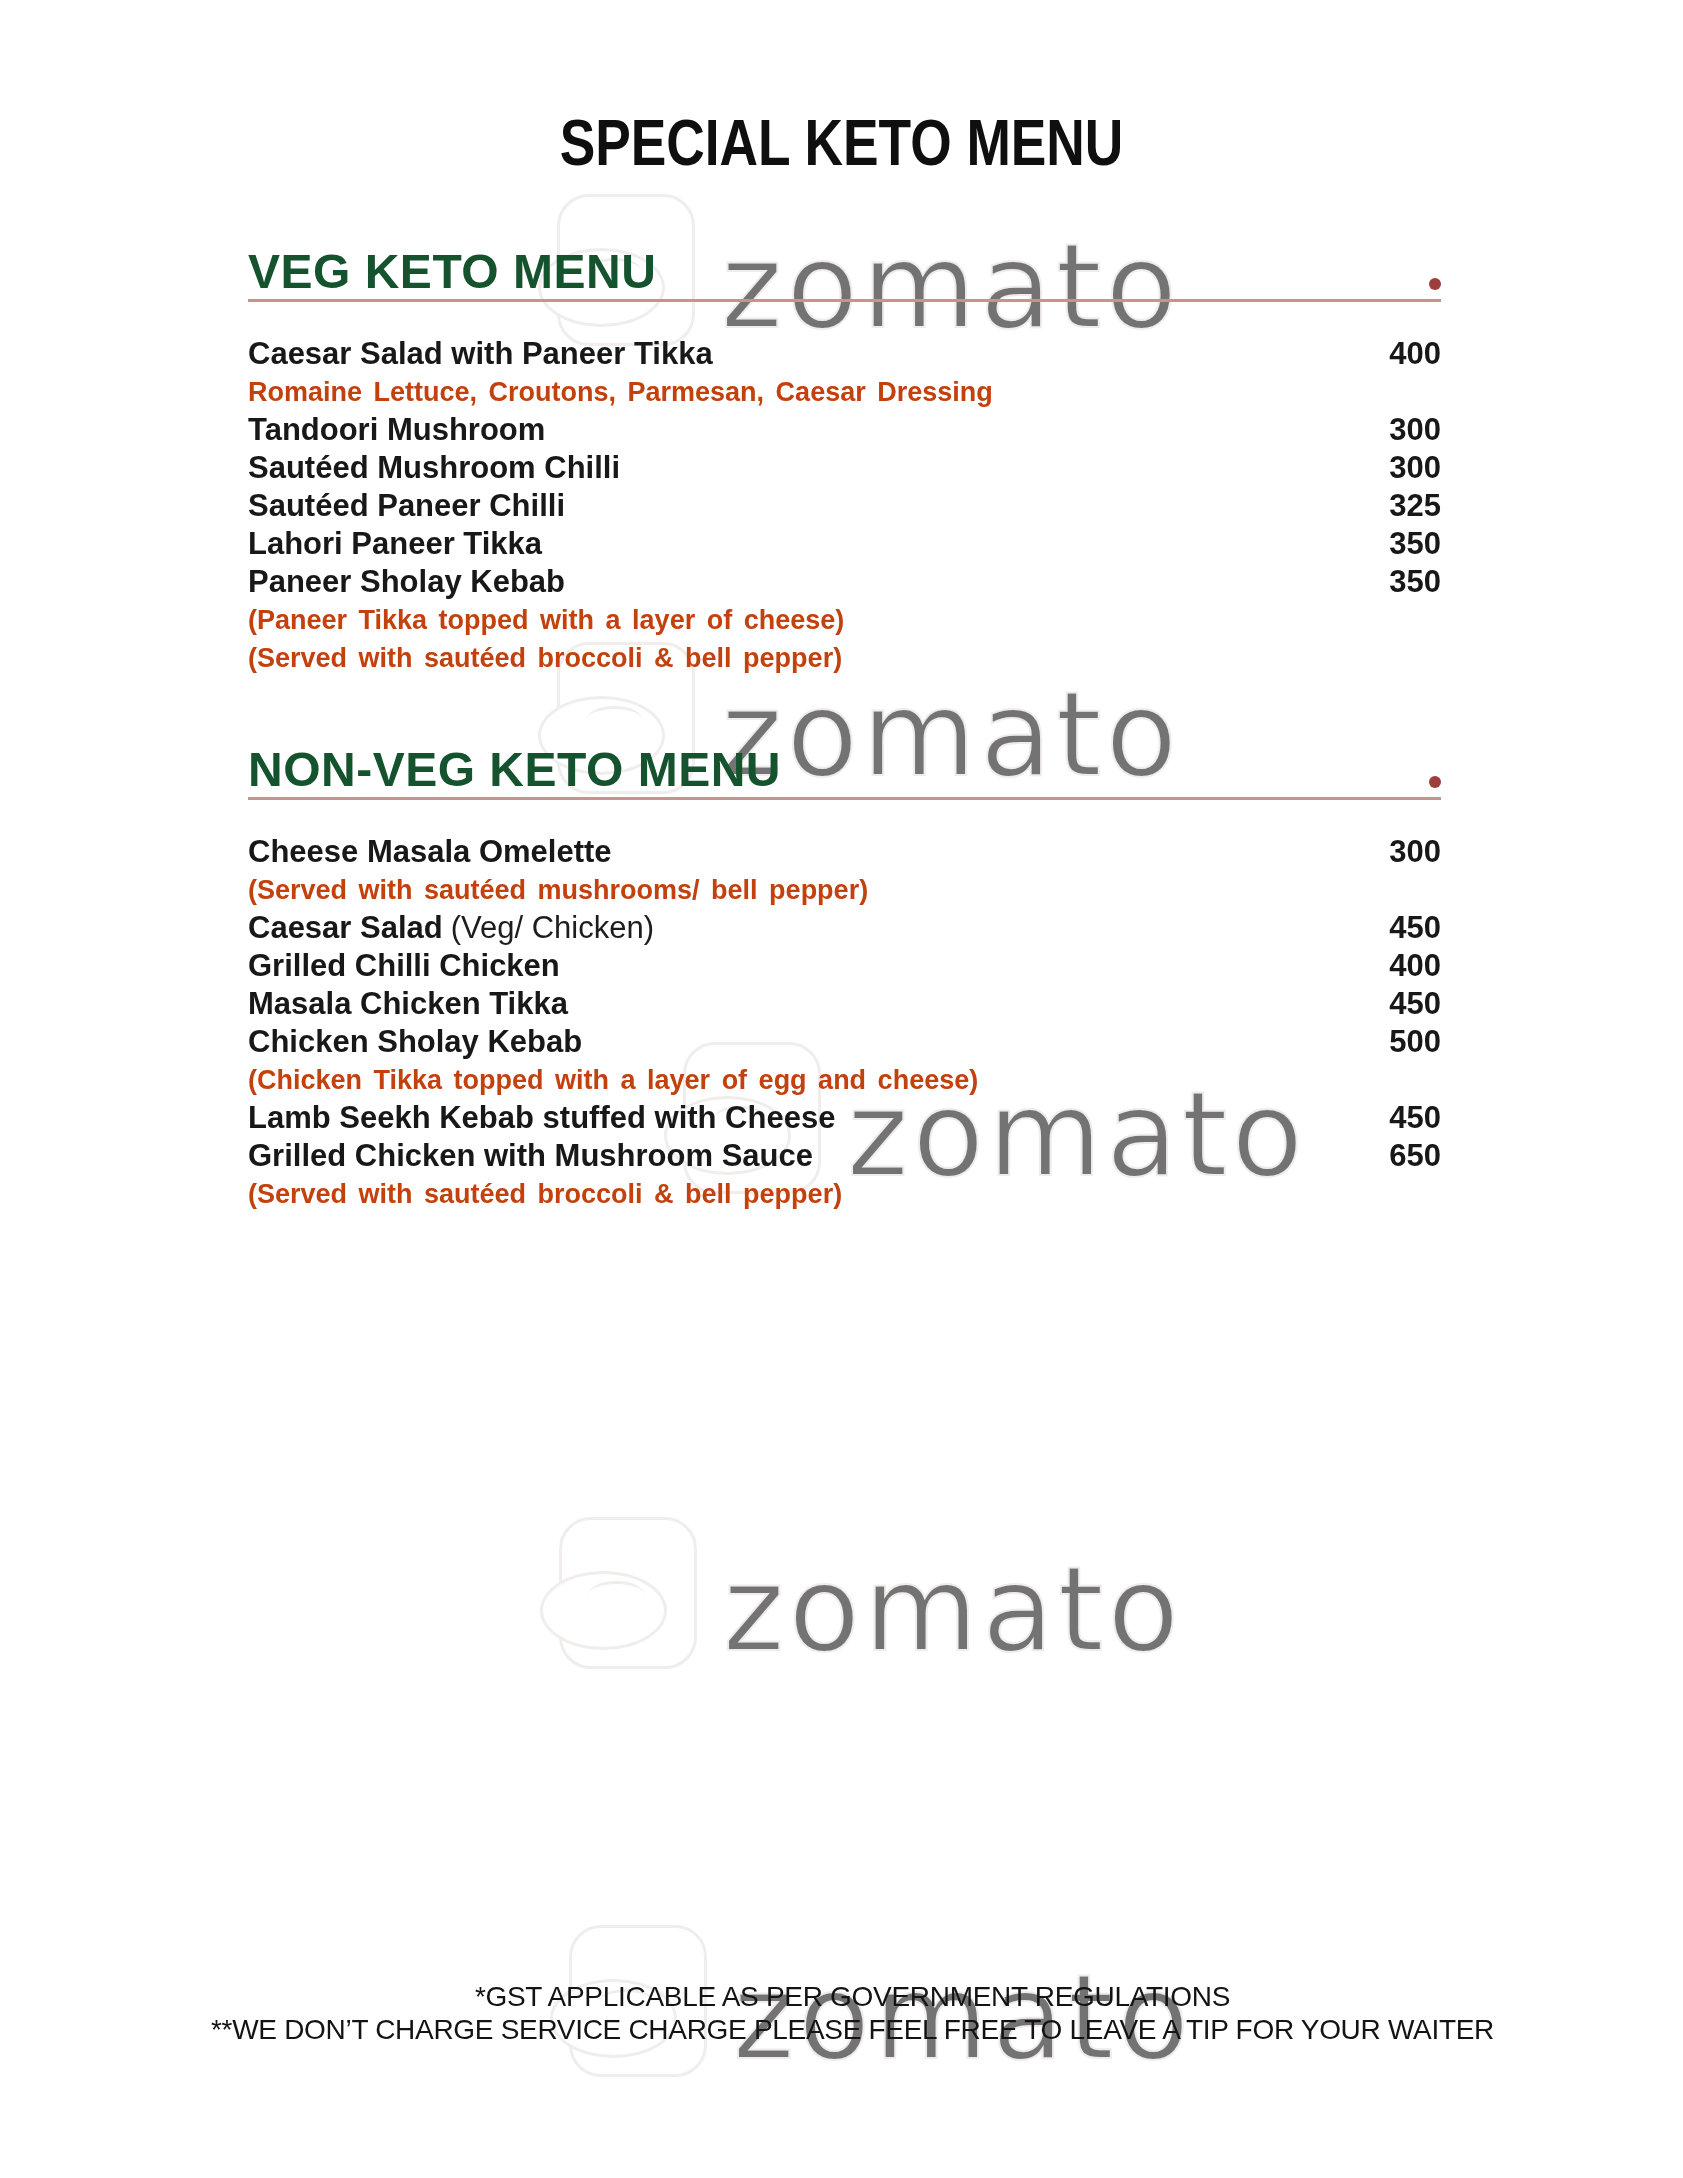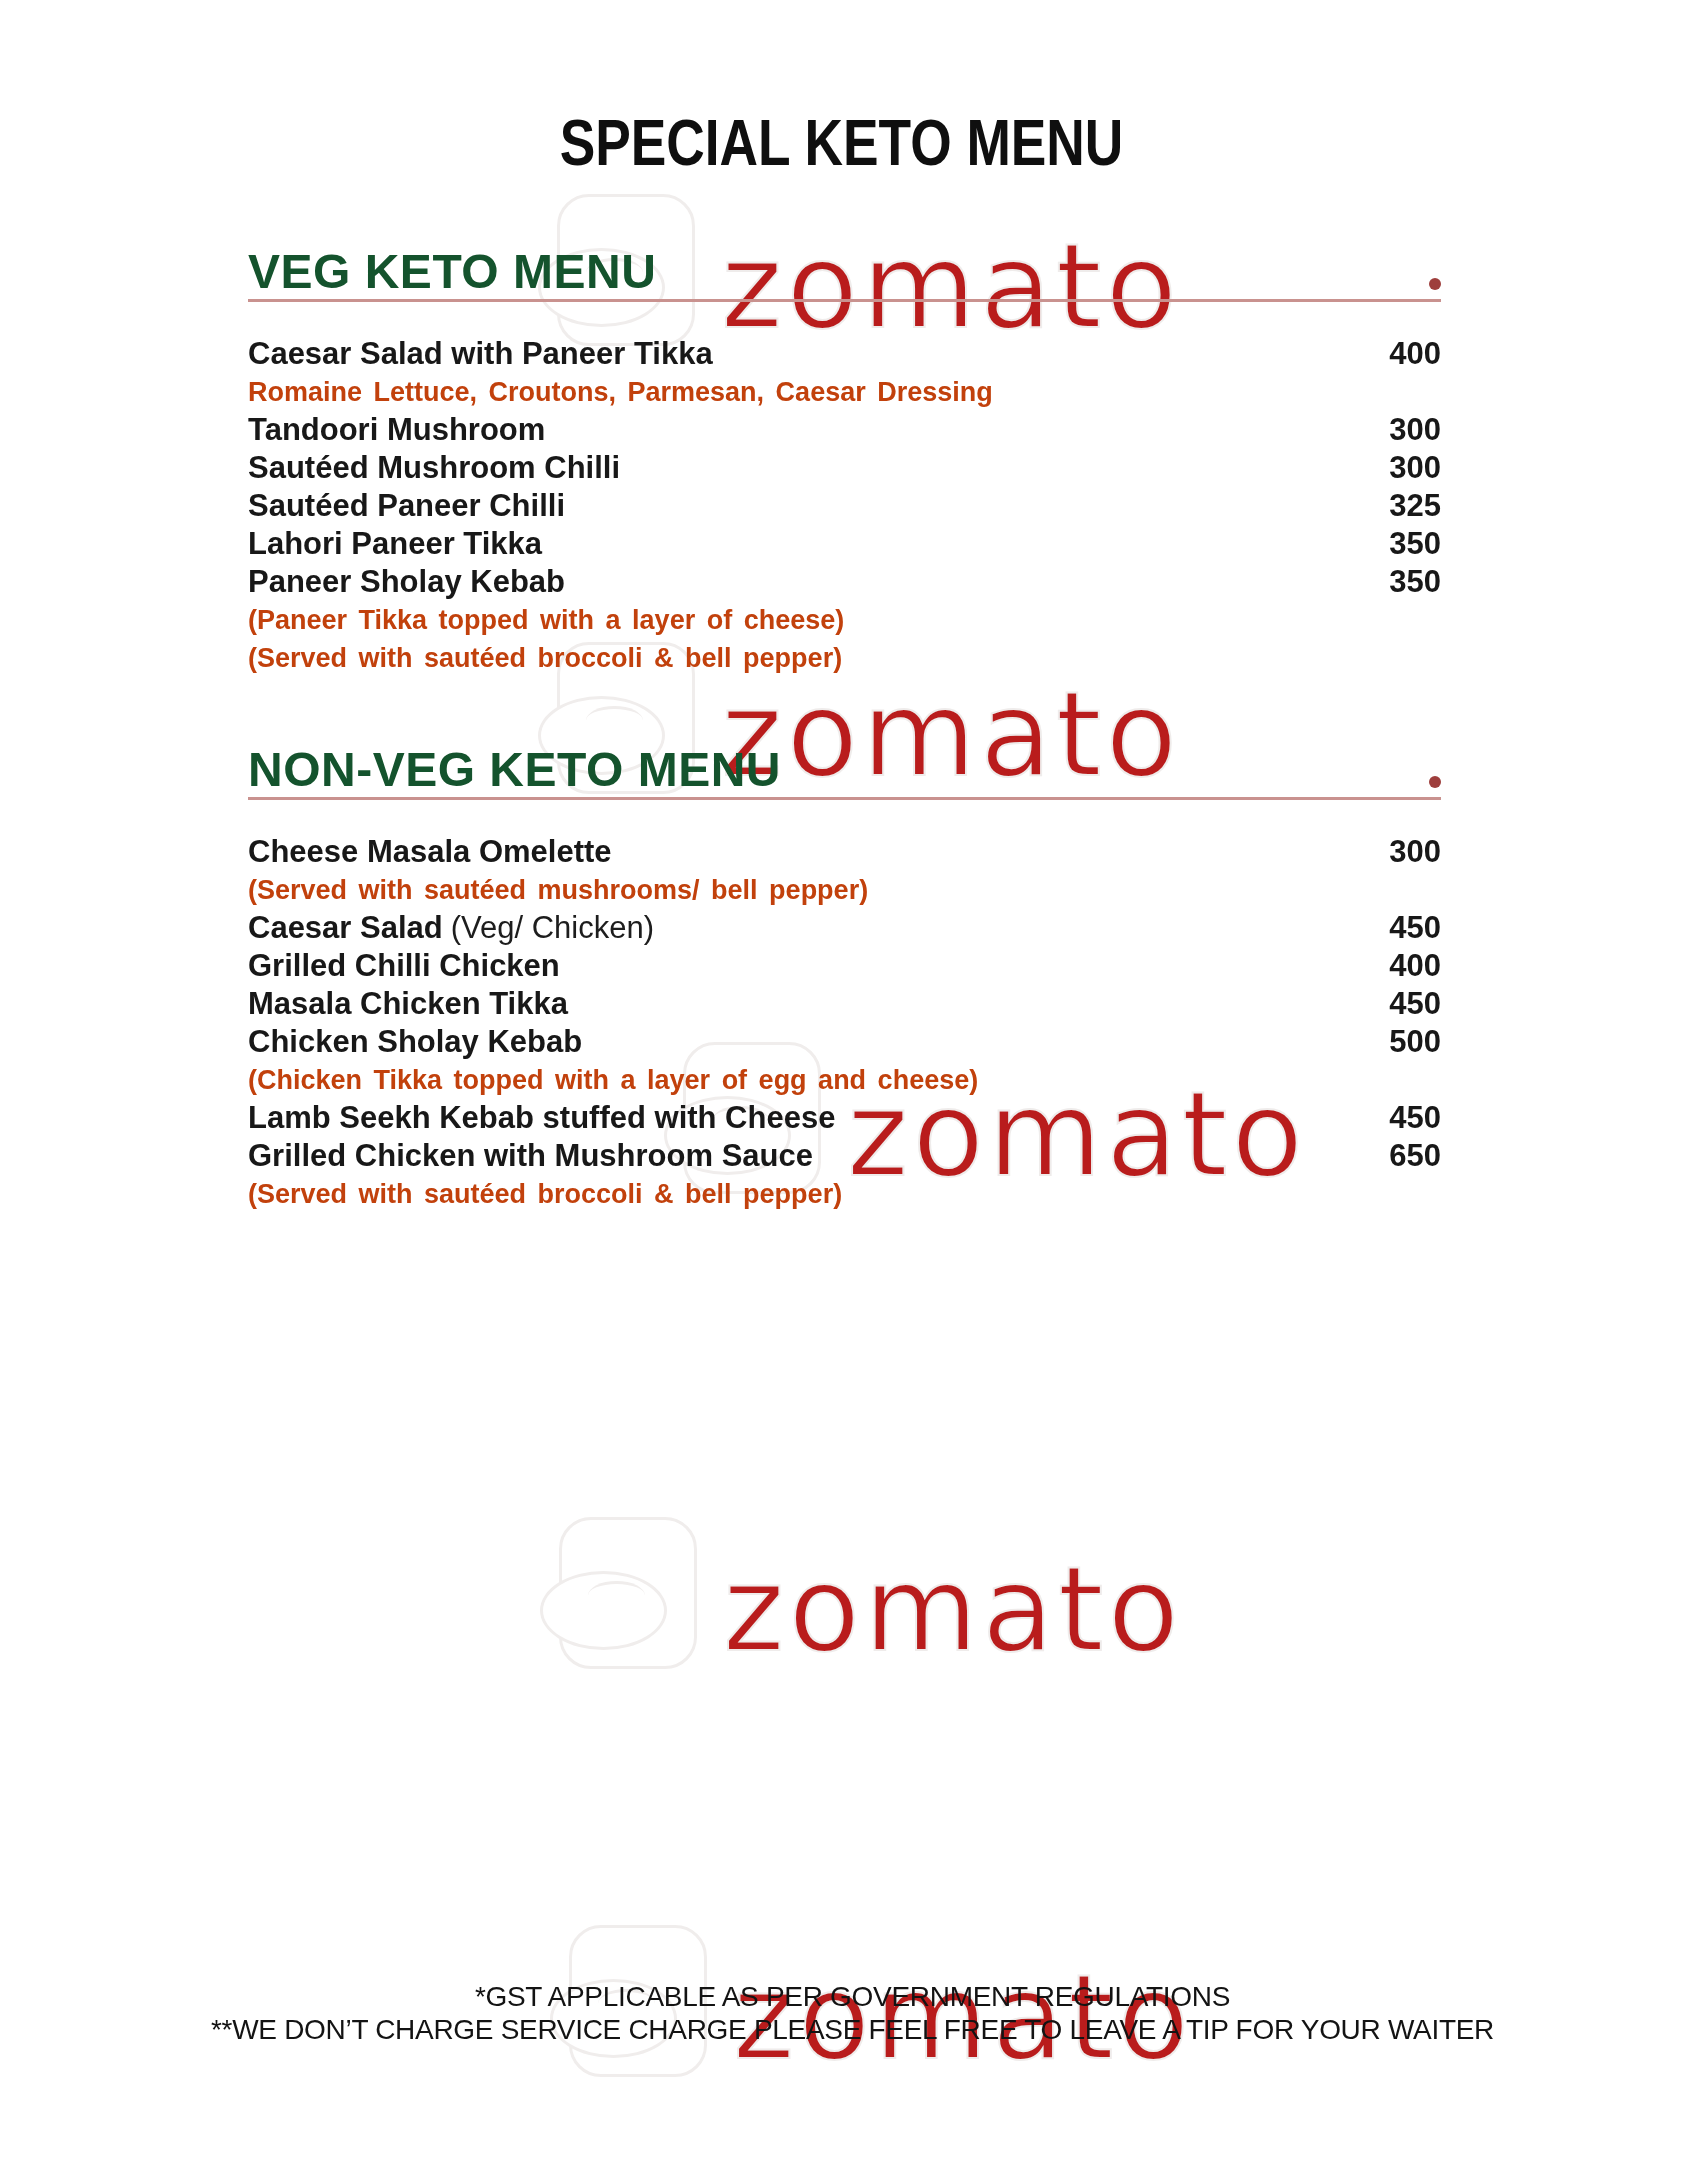--- a/index.html
+++ b/index.html
@@ -42,21 +42,21 @@
     left:26px;top:61px;
     width:57px;height:26px;
     border-top:3px solid #f0edec;
     border-radius:50%;
   }
   .wm-text{
     font-size:117px;
     line-height:117px;
     letter-spacing:4px;
     margin-top:34px;
-    color:#b91c1c;
+    color:#737373;
     -webkit-text-stroke:2px #efeceb;
     font-family:"DejaVu Sans", sans-serif;
   }
   
   .content{position:relative;z-index:1;}
   .title{
     position:absolute;
     top:105px;left:0;width:100%;
     text-align:center;
     font-size:65px;

